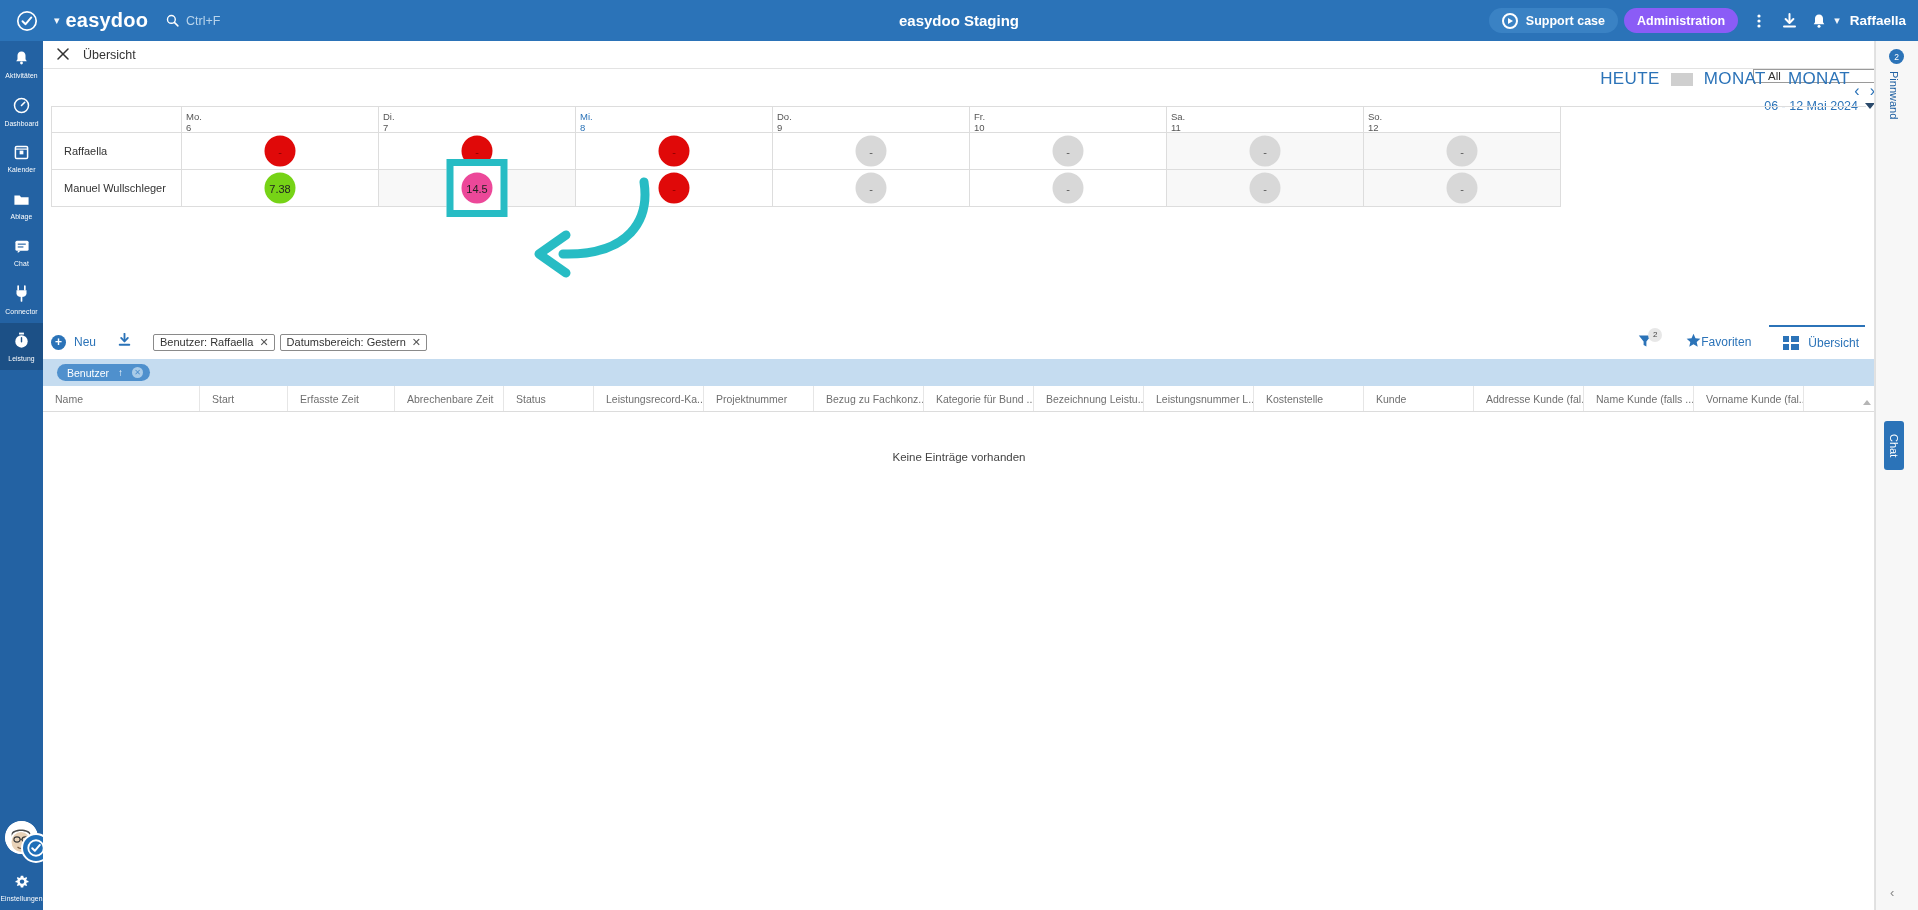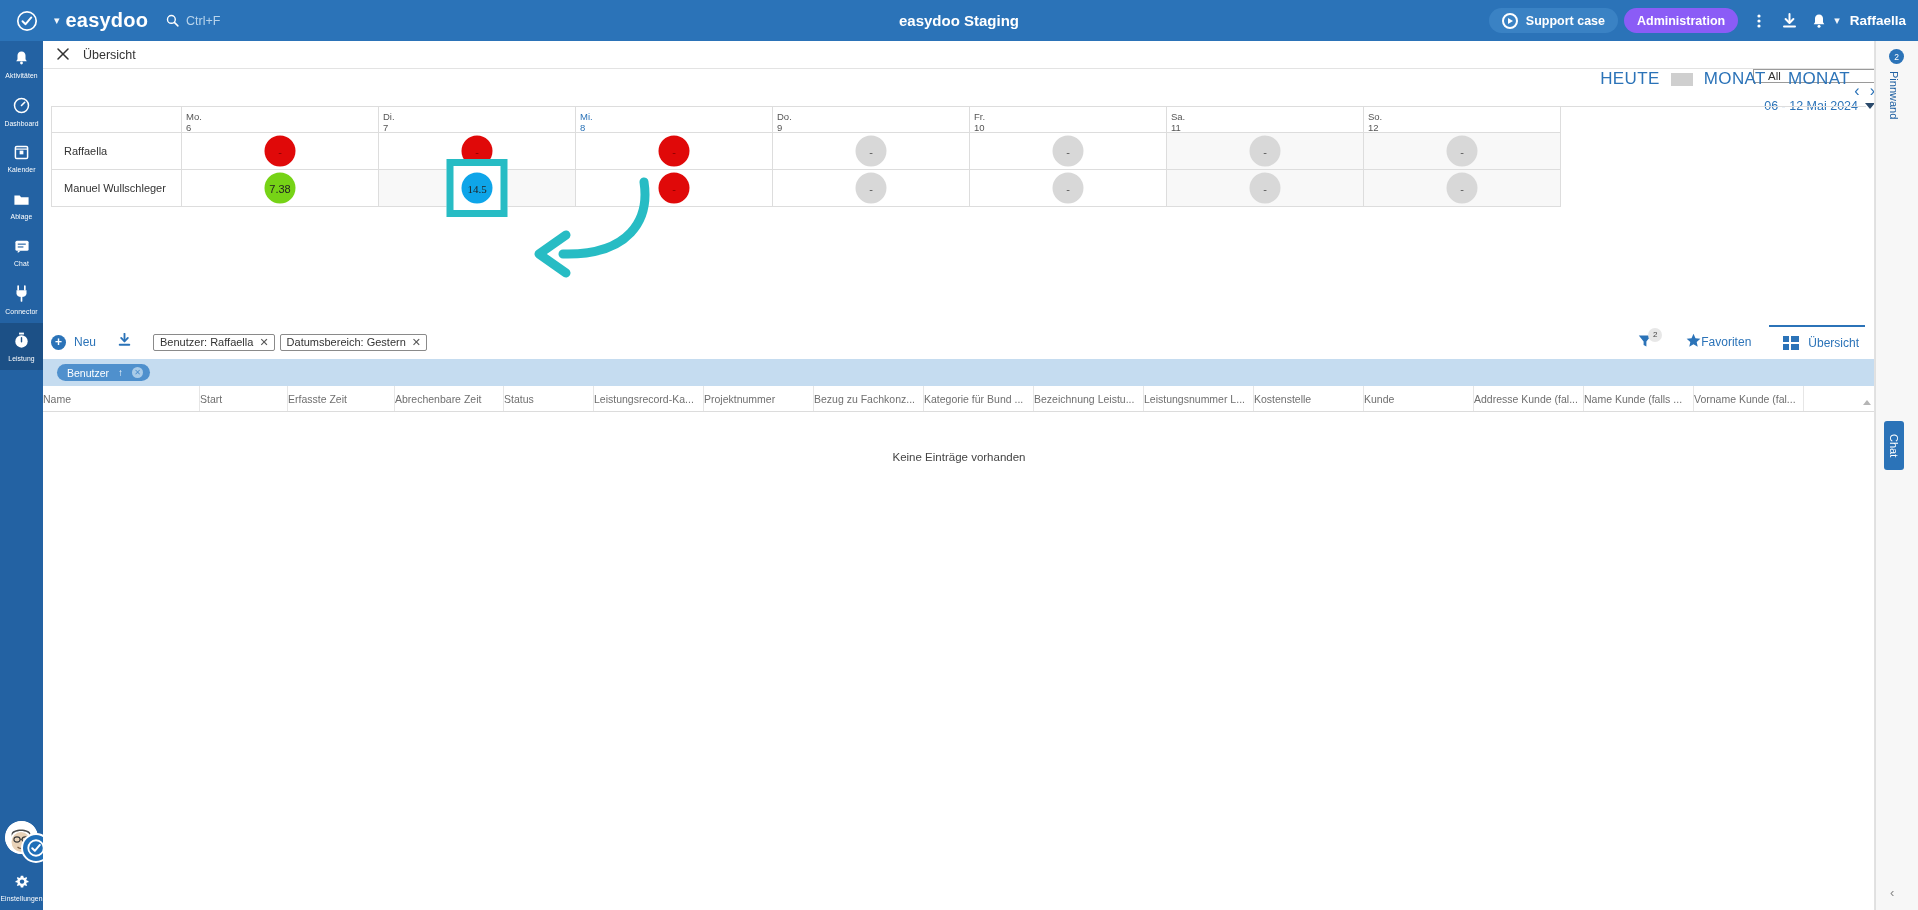--- a/index.html
+++ b/index.html
@@ -151,21 +151,21 @@
   .cell-wknd { background: #f8f8f8; }
   .bubble {
     position: absolute; left: 50%; top: 50%; transform: translate(-50%,-50%);
     width: 31px; height: 31px; border-radius: 50%;
     display: flex; align-items: center; justify-content: center;
     font-size: 11px; color: #222;
   }
   .b-red { background: #e00909; color: #8a0000; }
   .b-green { background: #76d316; }
   .b-grey { background: #d8d8d8; color: #555; }
-  .b-teal { background: #0ea5e9; font-family: Liberation Serif, serif; }
+  .b-teal { background: #ec4899; }
   .sel-box {
     position: absolute; left: 50%; top: 50%; transform: translate(-50%,-50%);
     width: 61px; height: 58px;
     border: 7px solid #27bcc4; background: #ffffff;
   }
 
   
   .anno { position: absolute; left: 0; top: 0; pointer-events: none; }
   .lower-toolbar {
     height: 34px; display: flex; align-items: center; padding-left: 8px;
@@ -216,21 +216,21 @@
     width: 11px; height: 11px; border-radius: 50%; background: #a9cbe8; color: #4f90cd;
     font-size: 8px; display:flex; align-items:center; justify-content:center;
   }
 
   .tbl-head {
     display: flex; height: 26px; border-bottom: 1px solid #dcdcdc;
     background: #ffffff;
   }
   .th {
     border-right: 1px solid #e6e6e6; display: flex; align-items: center;
-    font-size: 10.5px; color: #6f6f6f;
+    padding-left: 12px; font-size: 10.5px; color: #6f6f6f;
     white-space: nowrap; overflow: hidden;
   }
   .empty-msg {
     height: 90px; display: flex; align-items: center; justify-content: center;
     font-size: 11.5px; color: #444;
   }
   .tbl-area { position: relative; }
   .scroll-up {
     position: absolute; right: 4px; top: 14px;
     width:0;height:0;border-left:4px solid transparent;border-right:4px solid transparent;border-bottom:5px solid #b5b5b5;

